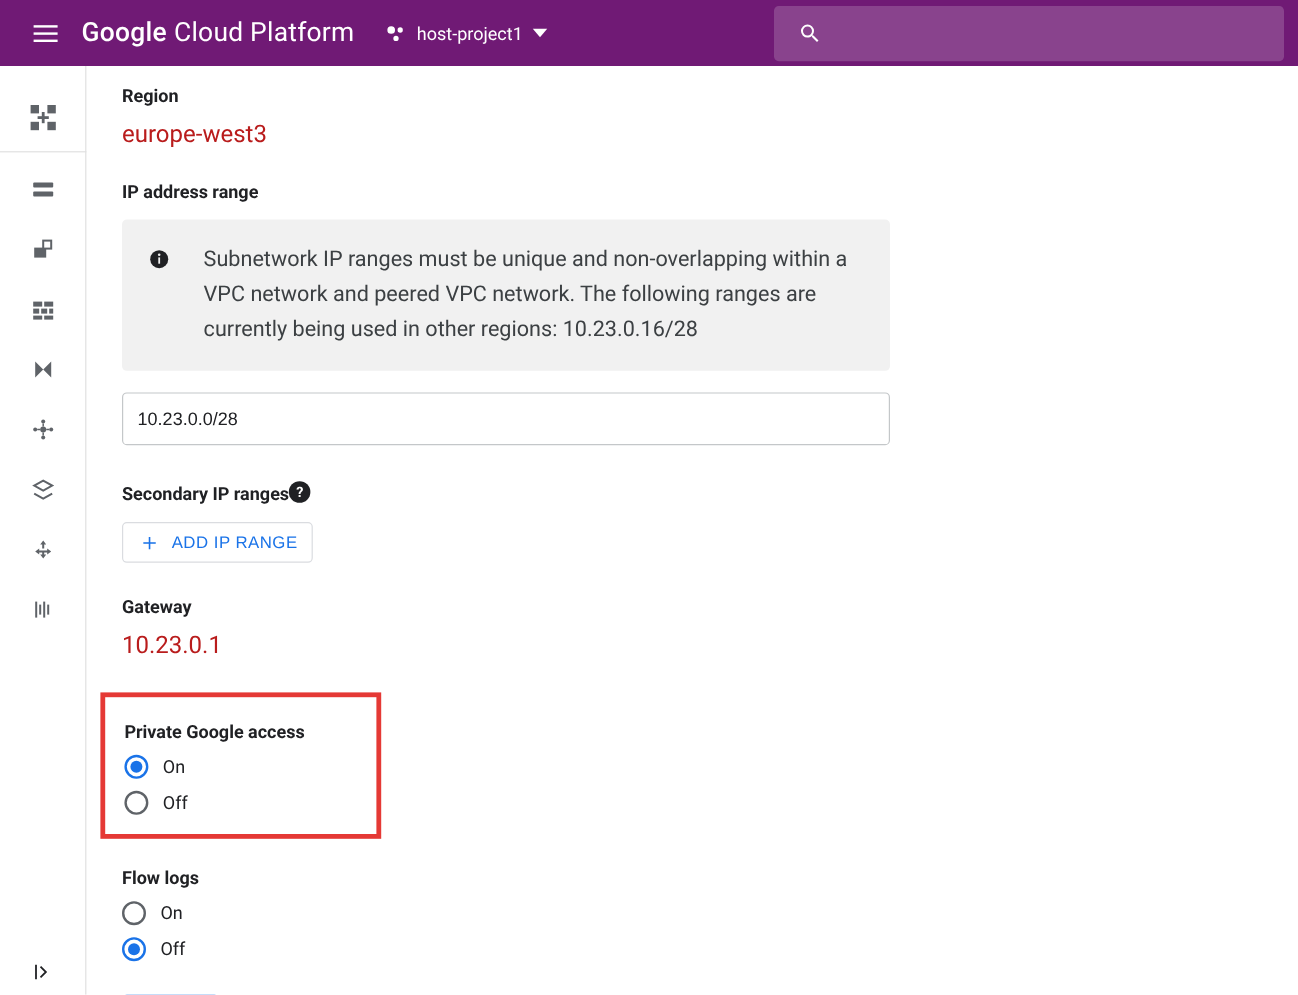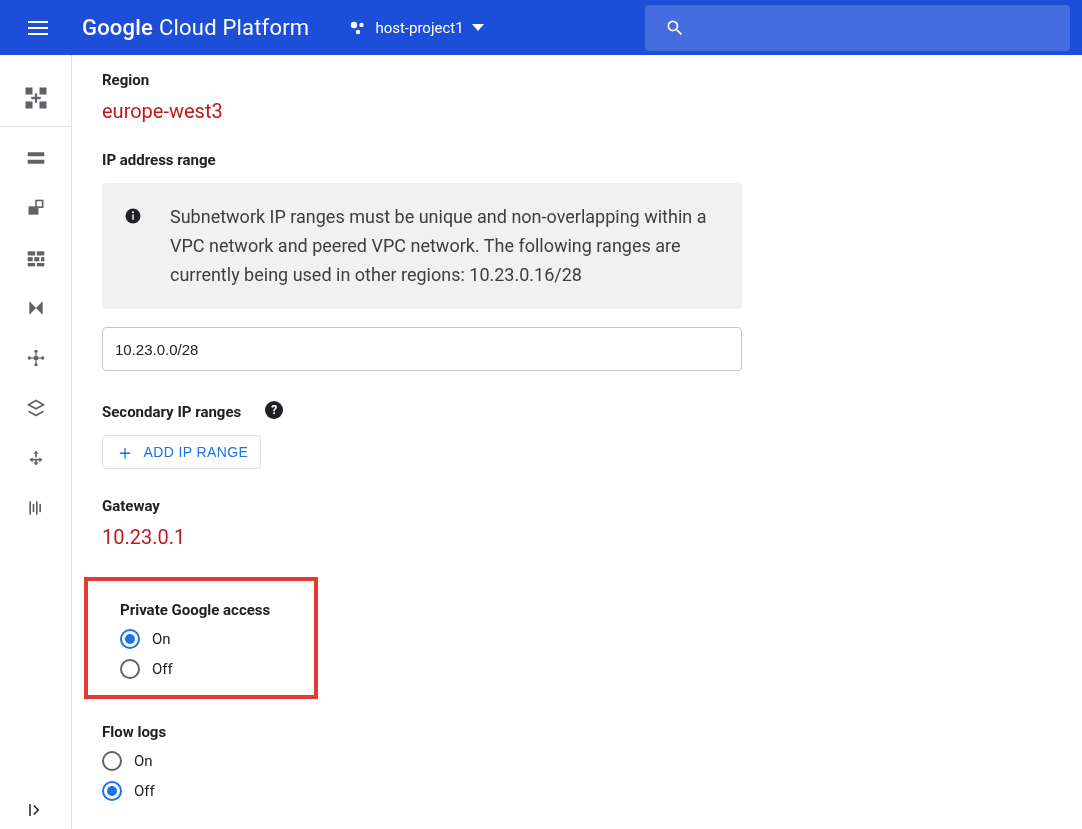--- a/index.html
+++ b/index.html
@@ -12,24 +12,24 @@
     width: 1082px;
     height: 829px;
     overflow: hidden;
   }
 
   
   .topbar {
     display: flex;
     align-items: center;
     height: 55px;
-    background: #1d4ed8;
+    background: #701a75;
     color: #fff;
     padding: 0 12px 0 18px;
-    gap: 18px;
+    gap: 4px;
   }
   .hamburger-btn {
     width: 40px; height: 40px;
     display: flex; align-items: center; justify-content: center;
     border-radius: 50%;
     cursor: pointer;
   }
   .hamburger-icon, .hamburger-icon::before, .hamburger-icon::after {
     display: block;
     width: 20px; height: 2px;
@@ -161,21 +161,21 @@
     height: 44px;
     border: 1px solid #c4c7c9;
     border-radius: 4px;
     padding: 0 12px;
     font-size: 15px;
     color: #202124;
     outline: none;
   }
 
   .row-with-help {
-    display: flex; align-items: center; gap: 24px;
+    display: flex; align-items: center; gap: 0;
     margin-top: 6px;
   }
   .help-icon {
     width: 18px; height: 18px;
     border-radius: 50%;
     background: #202124;
     color: #fff;
     font-size: 12px;
     font-weight: 700;
     display:flex; align-items:center; justify-content:center;
@@ -192,21 +192,21 @@
     font-size: 14px;
     letter-spacing: 0.4px;
     cursor: pointer;
     margin-top: 14px;
     background:#fff;
   }
   .add-ip-btn .plus { font-size: 20px; line-height: 0; }
 
   .highlight-box {
     border: 4px solid #e53935;
-    padding: 20px 16px 16px 32px;
+    padding: 20px 16px 16px 16px;
     margin-left: -18px;
     width: 234px;
     margin-top: 6px;
   }
 
   .radio-row {
     display: flex; align-items: center; gap: 12px;
     margin-top: 10px;
     cursor: pointer;
   }

